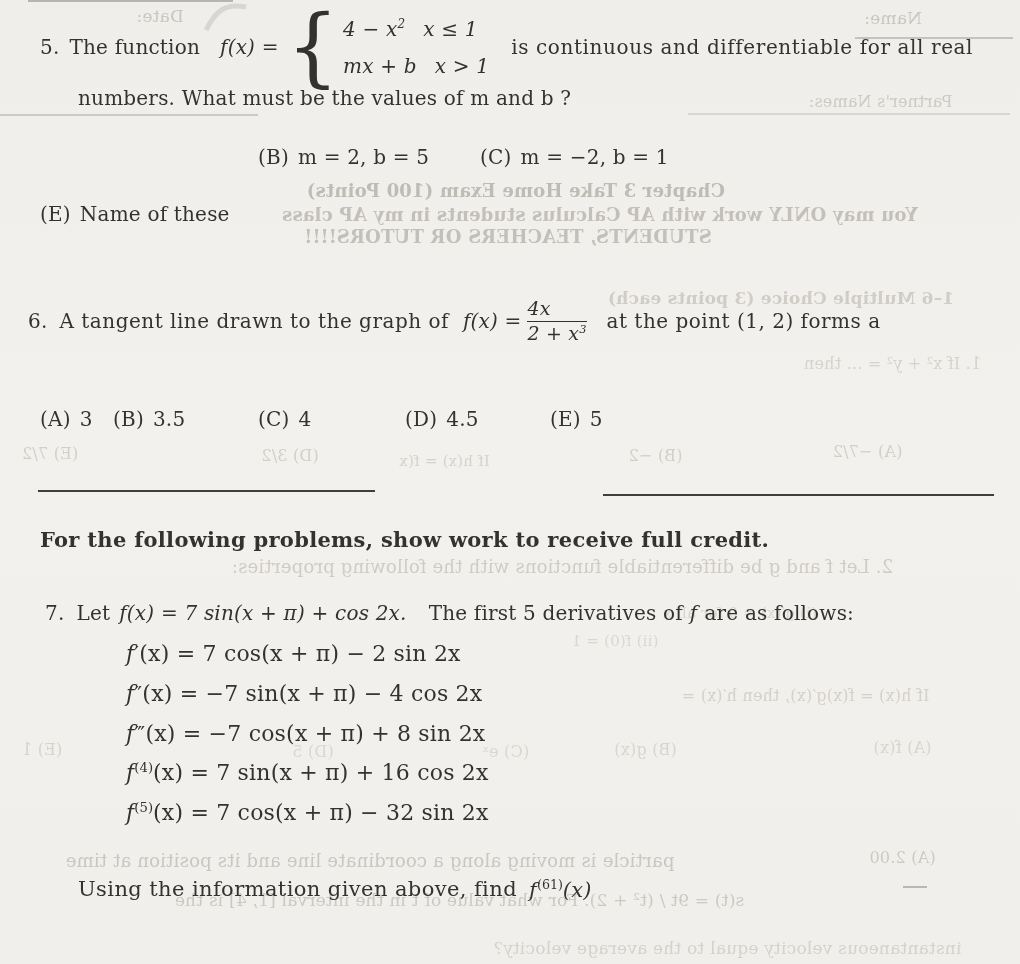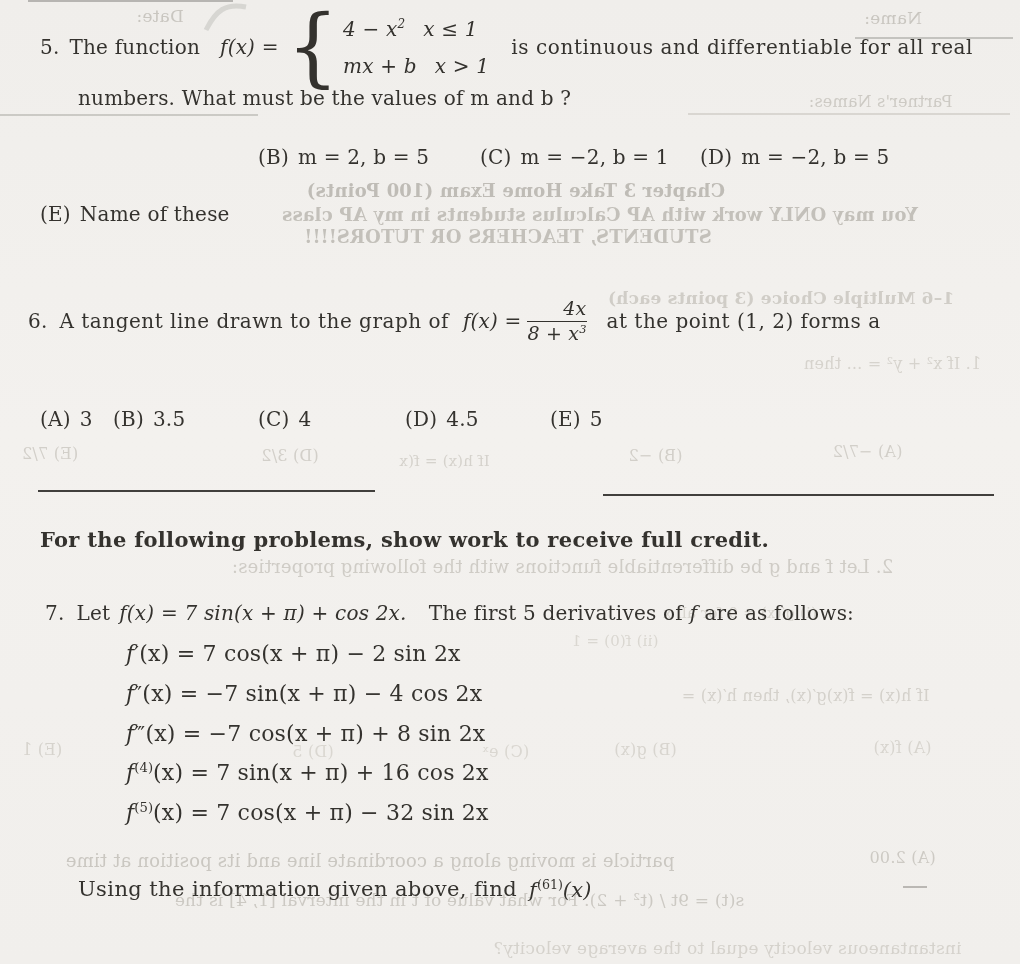--- a/index.html
+++ b/index.html
@@ -12,21 +12,21 @@
   .abs { position:absolute; }
   .row { position:absolute; display:flex; align-items:center; white-space:nowrap; }
   .t { font-size:20px; }
   .mi { font-style:italic; }
   .sup { vertical-align:super; font-size:0.6em; letter-spacing:0; }
   .primes { font-size:0.95em; }
   .brace { font-size:82px; line-height:76px; font-weight:400; transform:scaleY(1.04); margin:0 4px 0 8px; }
   .pieces { display:flex; flex-direction:column; gap:13px; font-style:italic; font-size:20px; }
   .piece { display:flex; align-items:baseline; }
   .piece .cond { margin-left:18px; }
-  .frac { display:inline-flex; flex-direction:column; align-items:flex-end; font-style:italic;
+  .frac { display:inline-flex; flex-direction:column; align-items:flex-start; font-style:italic;
           font-size:19px; line-height:1.1; margin:0 6px; }
   .frac .bar { width:100%; border-top:1.7px solid #34322e; margin:2px 0 1px 0; }
   .choice { position:absolute; white-space:nowrap; font-size:20px; }
   .choice .val { margin-left:9px; }
   .rule { position:absolute; background:#413f3c; }
   .heading { position:absolute; font-weight:700; font-size:21px; letter-spacing:0.3px; white-space:nowrap; }
   .deriv { position:absolute; left:80px; font-size:22px; white-space:nowrap;margin-left:46px; }
   .bleed { position:absolute; transform:scaleX(-1); white-space:nowrap; text-align:center;
            color:#c8c5bf; }
   .streak { position:absolute; }
@@ -92,35 +92,32 @@
   </div>
 
   <div class="abs t" style="left:78px;top:86px;white-space:nowrap">numbers. What must be the values of m and b ?</div>
 
   <div class="choice" style="left:258px;top:145px">
     <span>(B)</span><span class="val">m = 2, b = 5</span>
   </div>
   <div class="choice" style="left:480px;top:145px">
     <span>(C)</span><span class="val">m = −2, b = 1</span>
   </div>
-  <div class="choice" style="left:700px;top:145px">
-    <span>(D)</span><span class="val">m = −2, b = 5</span>
-  </div>
   <div class="choice" style="left:40px;top:202px">
     <span>(E)</span><span class="val">Name of these</span>
   </div>
 
   <div class="row" style="left:28px;top:290px;height:62px">
     <span class="t">6.</span>
     <span class="t" style="margin-left:12px;letter-spacing:0.5px">A tangent line drawn to the graph of</span>
     <span class="t mi gap1">f(x) =</span>
     <span class="frac">
       <span>4x</span>
       <span class="bar"></span>
-      <span><span>8 + x</span><sup class="sup">3</sup></span>
+      <span><span>2 + x</span><sup class="sup">3</sup></span>
     </span>
     <span class="t gap1" style="letter-spacing:0.5px">at the point (1, 2) forms a</span>
   </div>
 
 
   <div class="choice" style="left:40px;top:407px">
     <span>(A)</span><span class="val">3</span>
   </div>
   <div class="choice" style="left:113px;top:407px">
     <span>(B)</span><span class="val">3.5</span>

